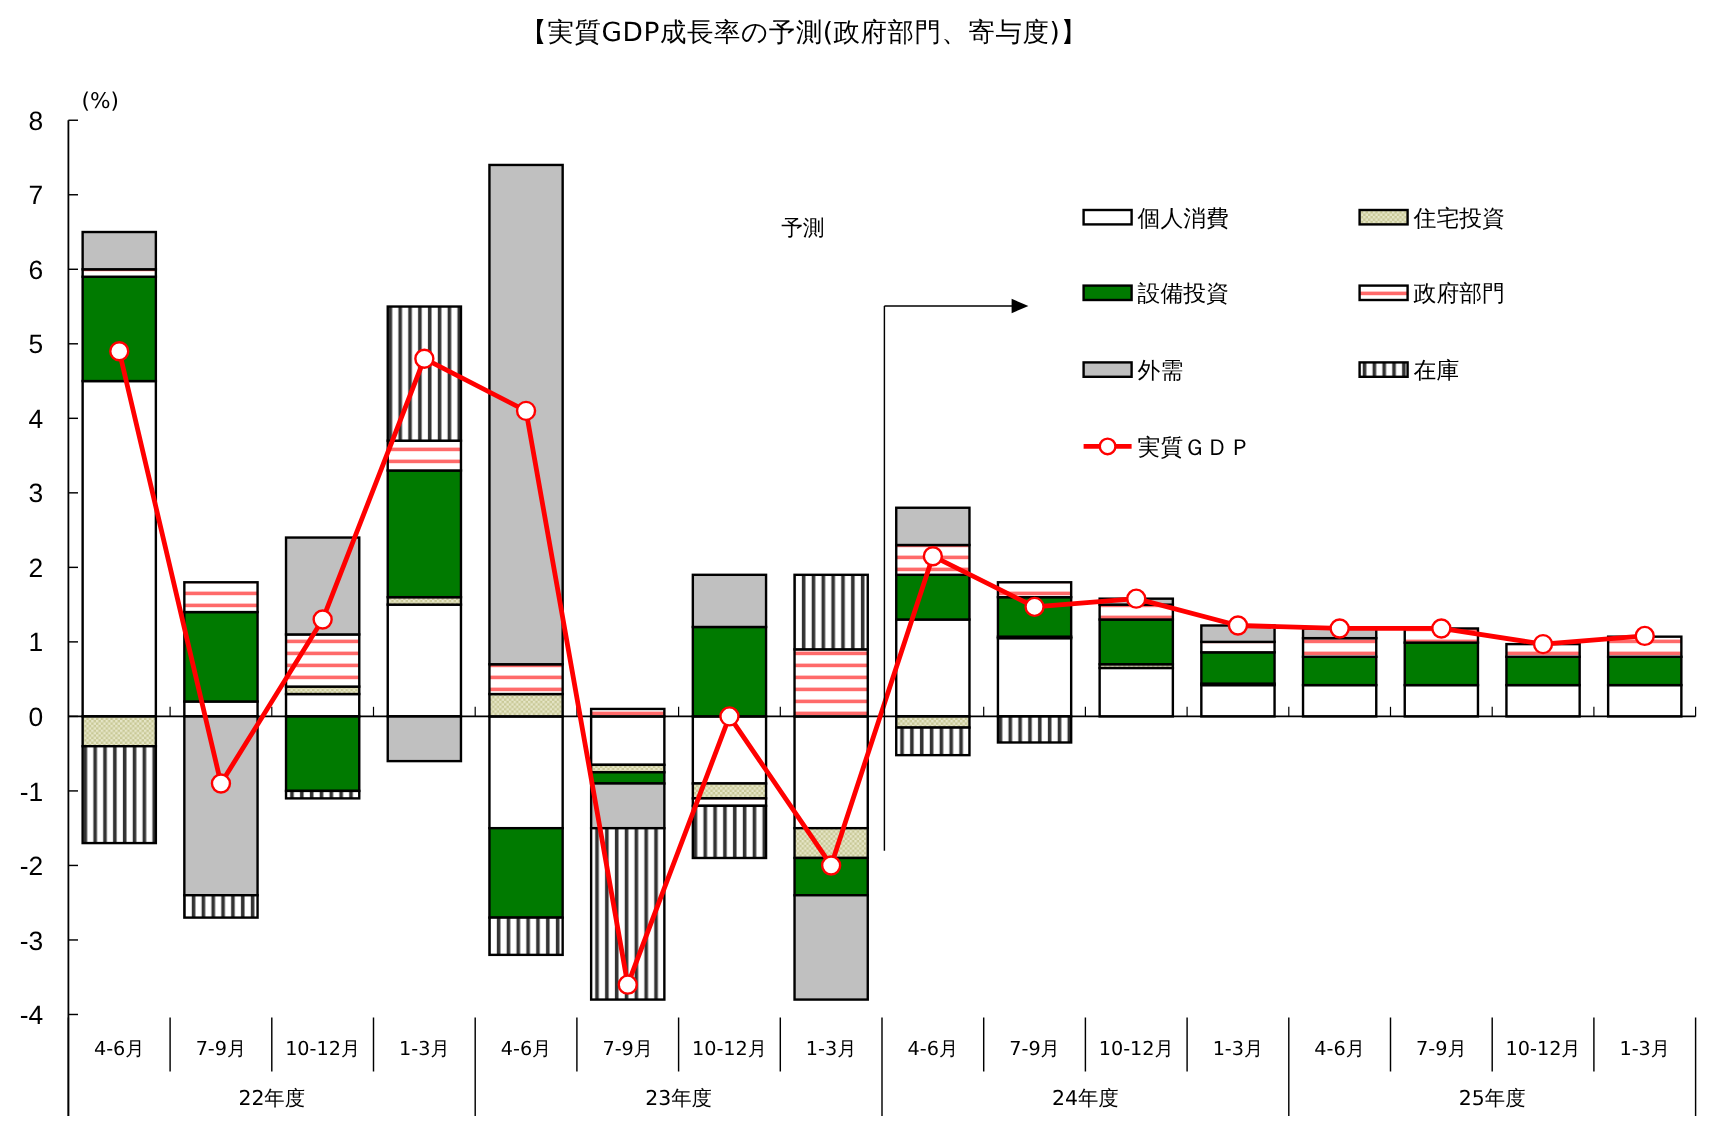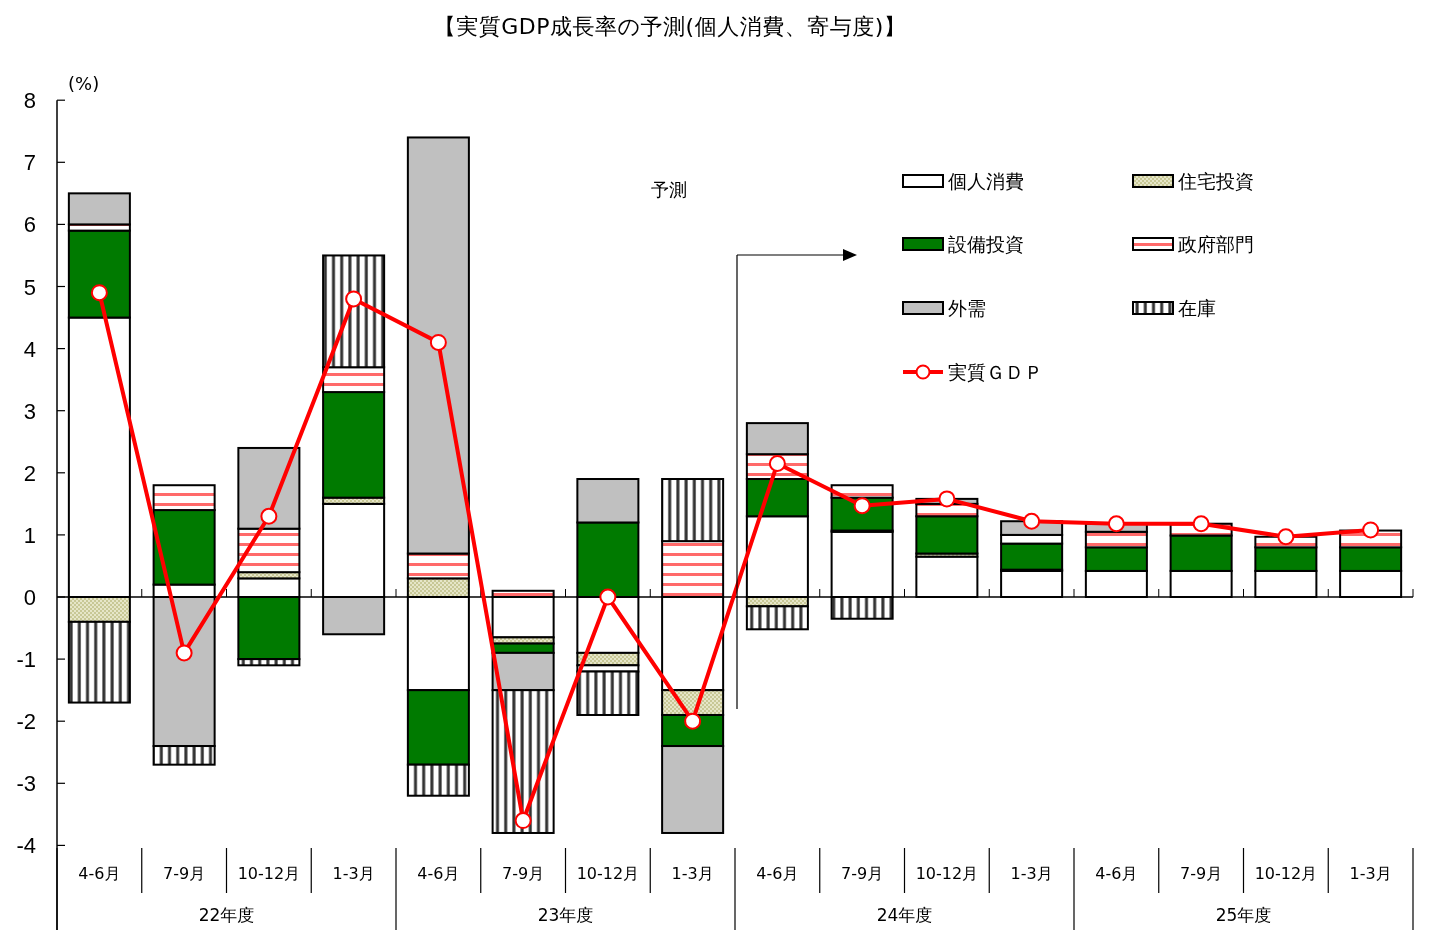--- a/index.html
+++ b/index.html
@@ -10,21 +10,21 @@
   svg { position: absolute; left: 0; top: 0; }
   .tick-label { font-size: 22px; font-family: "Liberation Sans", "DejaVu Sans", sans-serif; }
   .cat-label { font-size: 16px; font-family: "DejaVu Sans", sans-serif; }
   .year-label { font-size: 17px; font-family: "DejaVu Sans", sans-serif; }
   .legend-label { font-size: 19px; font-family: "DejaVu Sans", sans-serif; }
   .annot { font-size: 18px; font-family: "DejaVu Sans", sans-serif; }
 </style>
 </head>
 <body>
 
-<div id="chart-title">【実質GDP成長率の予測(個人消費、寄与度)】</div>
+<div id="chart-title">【実質GDP成長率の予測(政府部門、寄与度)】</div>
 
 <svg id="chart" width="1435" height="951" viewBox="0 0 1435 951" xmlns="http://www.w3.org/2000/svg">
   <defs>
     <pattern id="pat-housing" width="4" height="4" patternUnits="userSpaceOnUse">
       <rect width="4" height="4" fill="#c8c896"></rect>
       <rect width="2" height="2" fill="#e6e6c8"></rect>
       <rect x="2" y="2" width="2" height="2" fill="#e6e6c8"></rect>
     </pattern>
     <pattern id="pat-gov" width="8" height="10" patternUnits="userSpaceOnUse">
       <rect width="8" height="10" fill="#ffffff"></rect>

